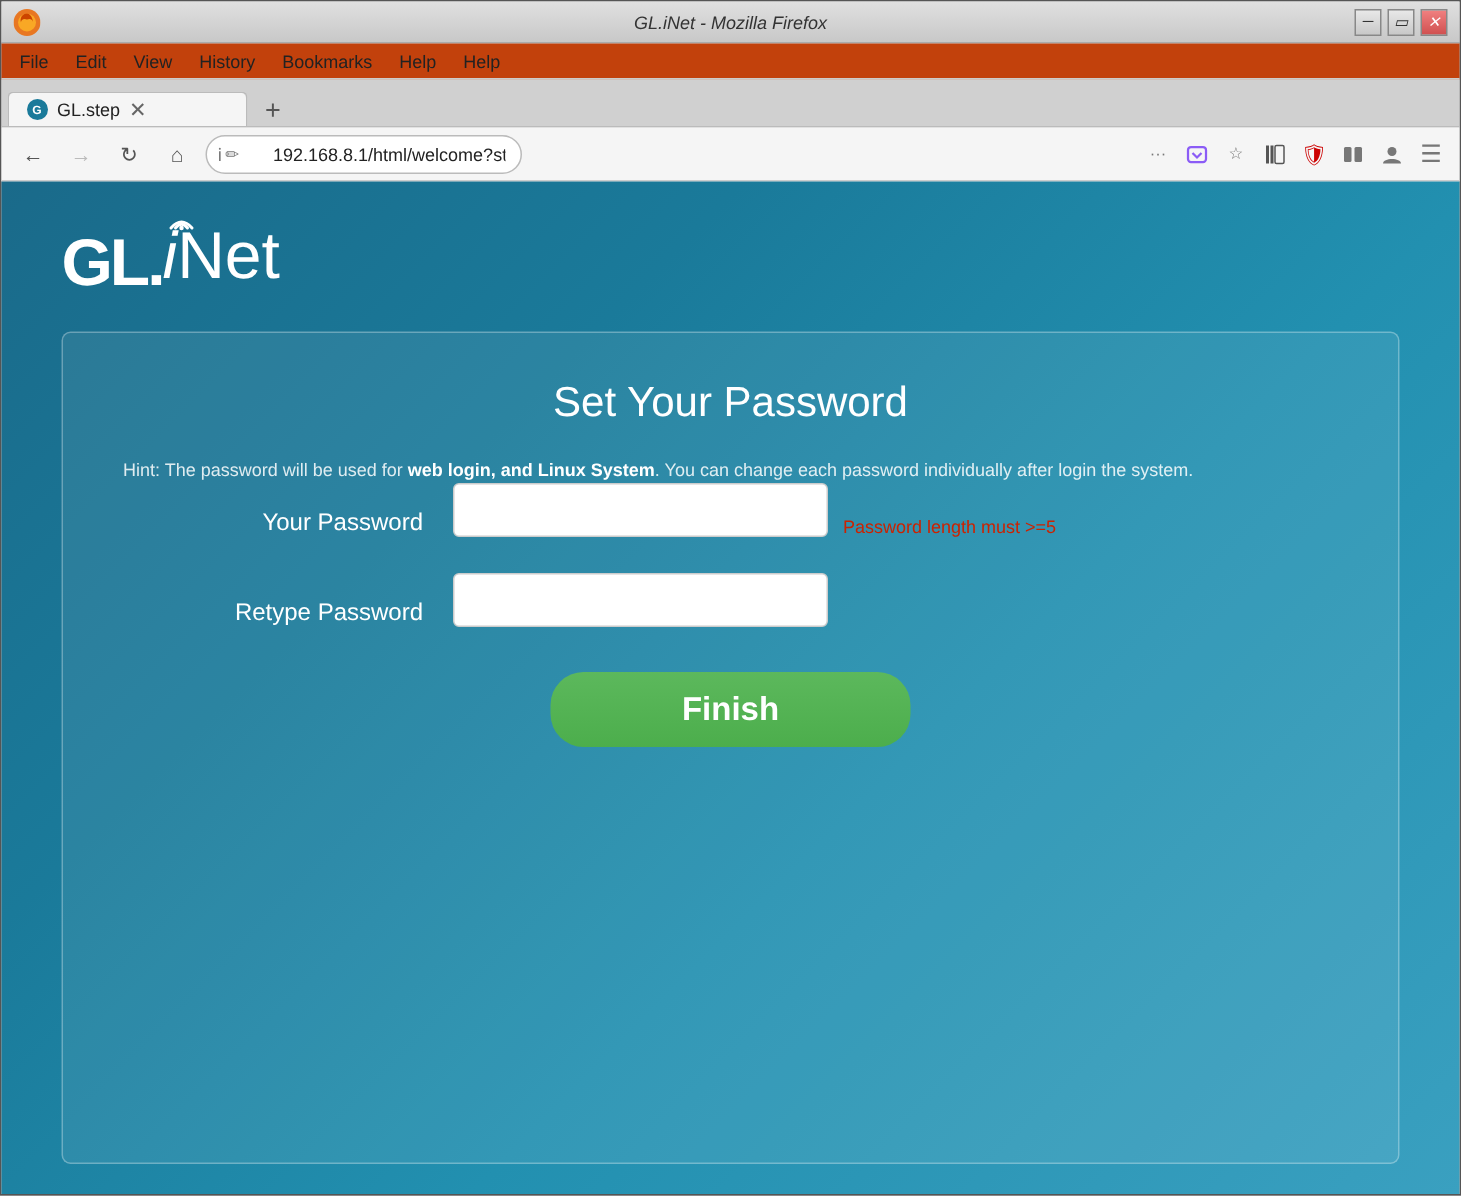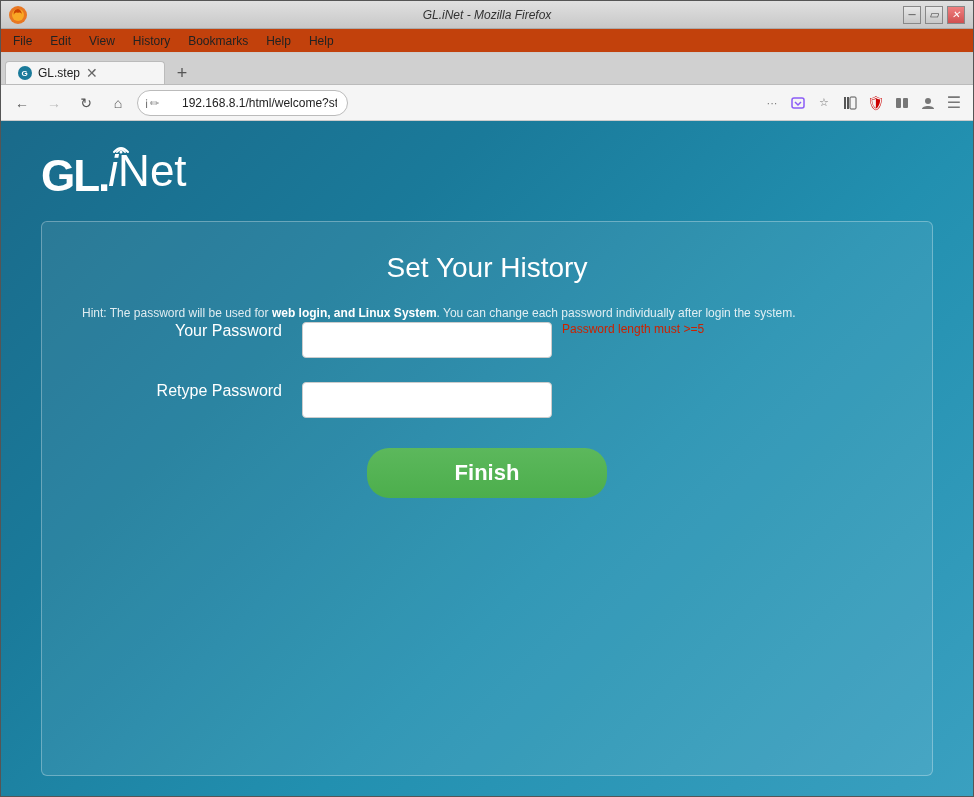--- a/index.html
+++ b/index.html
@@ -168,21 +168,21 @@
     .hint-text {
       color: rgba(255,255,255,0.85);
       font-size: 12px;
       line-height: 1.5;
     }
     .hint-text strong { color: white; font-weight: bold; }
 
     
     .form-row {
       display: flex;
-      align-items: flex-start;
+      align-items: flex-end;
       margin-bottom: 24px;
     }
     .form-label {
       color: white;
       font-size: 16px;
       width: 220px;
       text-align: right;
       padding-right: 20px;
     }
     .form-input {
@@ -334,21 +334,21 @@
             <path d="M2 10 Q9 2 16 10" fill="none" stroke="white" stroke-width="2" stroke-linecap="round"></path>
             <path d="M5 10 Q9 5 13 10" fill="none" stroke="white" stroke-width="2" stroke-linecap="round"></path>
             <circle cx="9" cy="10" r="1.5" fill="white"></circle>
           </svg>
           <span style="font-size:44px;font-weight:400;color:white;font-family:Arial,sans-serif;font-style:italic;">i</span><span style="font-size:44px;font-weight:400;color:white;font-family:Arial,sans-serif;">Net</span>
         </div>
       </div>
     </div>
 
     <div class="main-card">
-      <h2 class="card-title">Set Your History</h2>
+      <h2 class="card-title">Set Your Password</h2>
 
       <p class="hint-text">
         <span>Hint: The password will be used for </span><strong>web login, and Linux System</strong><span>. You can change each password individually after login the system.</span>
       </p>
 
       <div class="form-row">
         <label class="form-label">Your Password</label>
         <input class="form-input" type="password" style="">
         <span class="error-msg">Password length must &gt;=5</span>
       </div>

